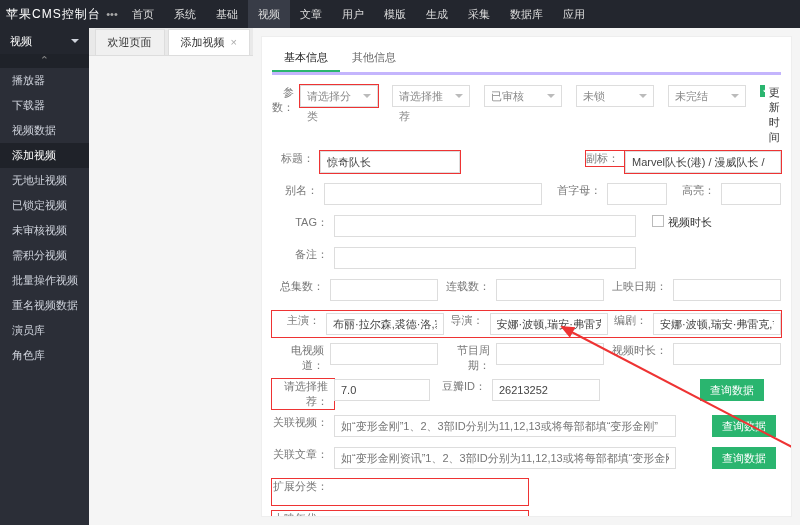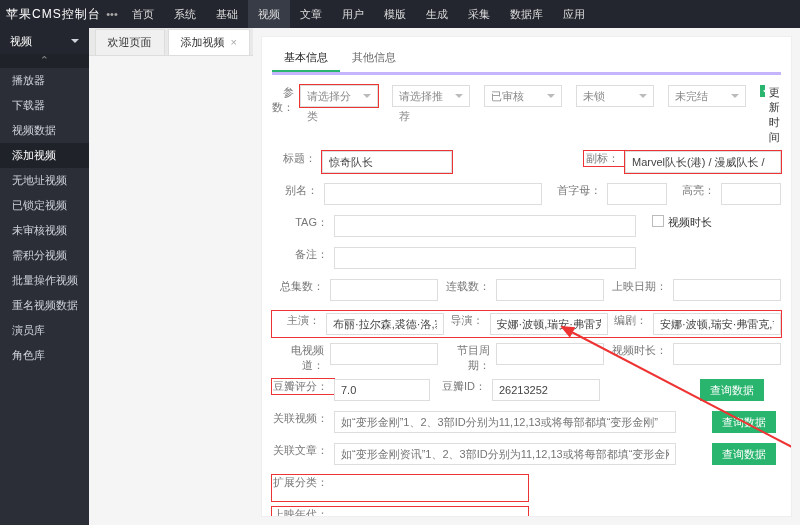--- a/index.html
+++ b/index.html
@@ -102,21 +102,21 @@
         <div class="sel">请选择推荐</div>
         <div class="sel">已审核</div>
         <div class="sel">未锁</div>
         <div class="sel">未完结</div>
         <span class="chk on"></span>
         <span>更新时间</span>
       </div>
 
       <div class="row">
         <div class="lab">标题：</div>
-        <input class="inp hl-red" style="width: 130px;" value="惊奇队长">
+        <input class="inp hl-red" style="width: 140px;" value="惊奇队长">
         <div style="width:168px"></div>
         <div class="lab hl-red" style="width:50px">副标：</div>
         <input class="inp hl-red" style="width: 160px;" value="Marvel队长(港) / 漫威队长 /">
       </div>
 
       <div class="row">
         <div class="lab">别名：</div>
         <input class="inp" style="width: 262px;">
         <div class="lab" style="width:78px">首字母：</div>
         <input class="inp" style="width: 60px;">
@@ -158,21 +158,21 @@
       <div class="row grp3">
         <div class="lab" style="width:62px">电视频道：</div>
         <input class="inp" style="width: 108px;">
         <div class="lab" style="width:62px">节目周期：</div>
         <input class="inp" style="width: 108px;">
         <div class="lab" style="width:74px">视频时长：</div>
         <input class="inp" style="width: 108px;">
       </div>
 
       <div class="row">
-        <div class="lab hl-red">豆瓣评分：</div>
+        <div class="lab hl-red">请选择推荐：</div>
         <input class="inp" style="width: 96px;" value="7.0">
         <div class="lab" style="width:62px">豆瓣ID：</div>
         <input class="inp" style="width: 108px;" value="26213252">
         <span style="width:100px"></span>
         <button class="btn">查询数据</button>
       </div>
 
       <div class="row">
         <div class="lab">关联视频：</div>
         <input class="inp muted" style="width: 342px;" placeholder="如“变形金刚”1、2、3部ID分别为11,12,13或将每部都填“变形金刚”">

